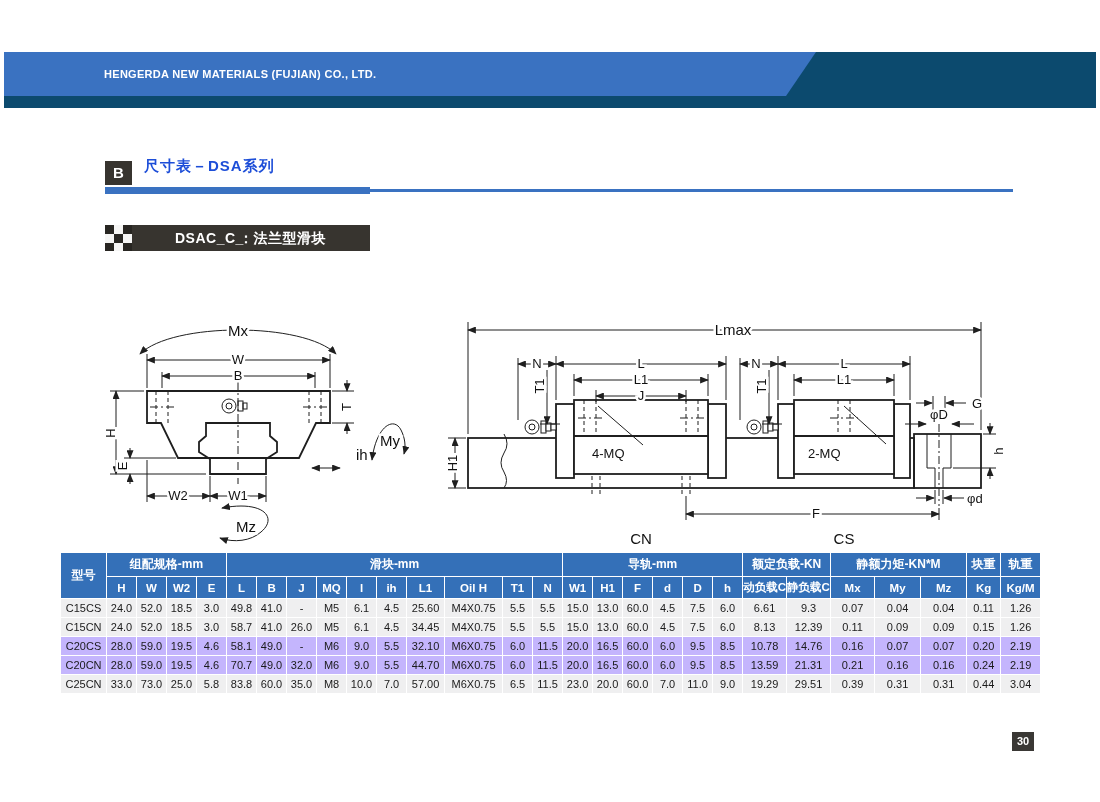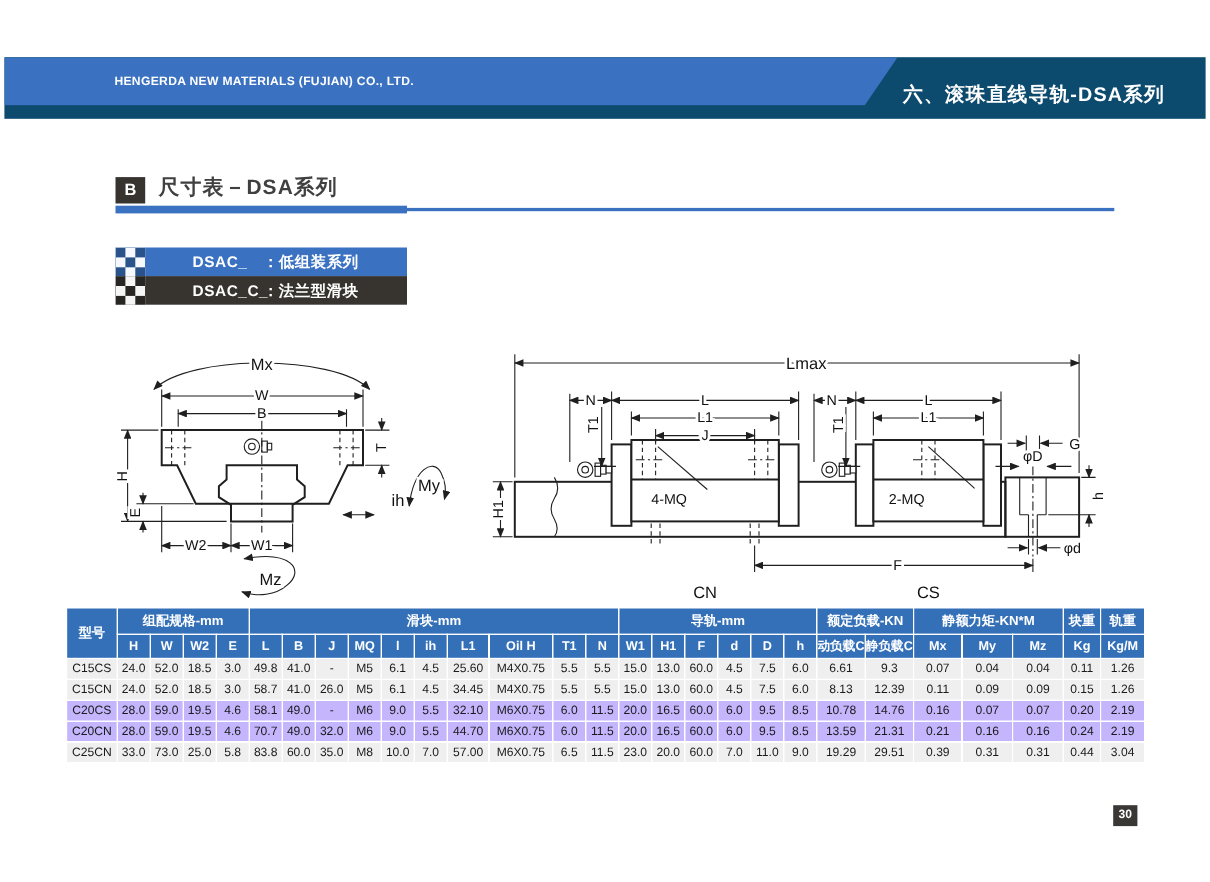--- a/index.html
+++ b/index.html
@@ -20,21 +20,21 @@
   .hdr-cn{
     position:absolute;left:786px;width:300px;top:16px;height:36px;line-height:36px;
     text-align:center;color:#fff;font-size:18px;font-weight:bold;letter-spacing:1px;
   }
   
   .sec-badge{
     position:absolute;left:105px;top:161px;width:27px;height:24px;background:#37342f;
     color:#fff;font-size:15px;font-weight:bold;text-align:center;line-height:24px;
   }
   .sec-title{
-    position:absolute;left:144px;top:157px;font-size:19px;font-weight:bold;color:#404040;
+    position:absolute;left:144px;top:157px;font-size:15px;font-weight:bold;color:#1d4ed8;
     letter-spacing:1px;
   }
   .rule-thick{position:absolute;left:105px;top:187px;width:265px;height:7px;background:#3a72c1;}
   .rule-thin{position:absolute;left:370px;top:189px;width:643px;height:3px;background:#3a72c1;}
   
   .series{position:absolute;left:105px;top:225px;width:265px;}
   .series-bar{position:relative;height:26px;line-height:26px;color:#fff;font-size:14px;
     font-weight:bold;padding-left:70px;box-sizing:border-box;letter-spacing:.5px;}
   .series-bar.blue{background:#3a72c1;}
   .series-bar.dark{background:#37342f;}
@@ -75,32 +75,28 @@
   }
 </style>
 </head>
 <body>
 
 <div class="page">
 
   <div class="hdr">
     <div class="hdr-blue"></div>
     <div class="hdr-company">HENGERDA NEW MATERIALS (FUJIAN) CO., LTD.</div>
-    <div class="hdr-cn">六、滚珠直线导轨-DSA系列</div>
   </div>
 
   <div class="sec-badge">B</div>
   <div class="sec-title">尺寸表－DSA系列</div>
   <div class="rule-thick"></div>
   <div class="rule-thin"></div>
 
   <div class="series">
-    <div class="series-bar blue">
-      <span class="series-code">DSAC_</span><span>：低组装系列</span>
-    </div>
     <div class="series-bar dark">
       <span class="series-code">DSAC_C_</span><span>：法兰型滑块</span>
     </div>
   </div>
 
   <svg class="draw" style="left:100px;top:302px" width="340" height="265" viewBox="0 0 340 265">
     <defs>
       <marker id="ar" viewBox="0 0 10 8" refX="9" refY="4" markerWidth="9" markerHeight="7" orient="auto-start-reverse">
           <path d="M0,0 L10,4 L0,8 Z" style="fill:#1f1f1f;stroke:none"></path>
         </marker>

